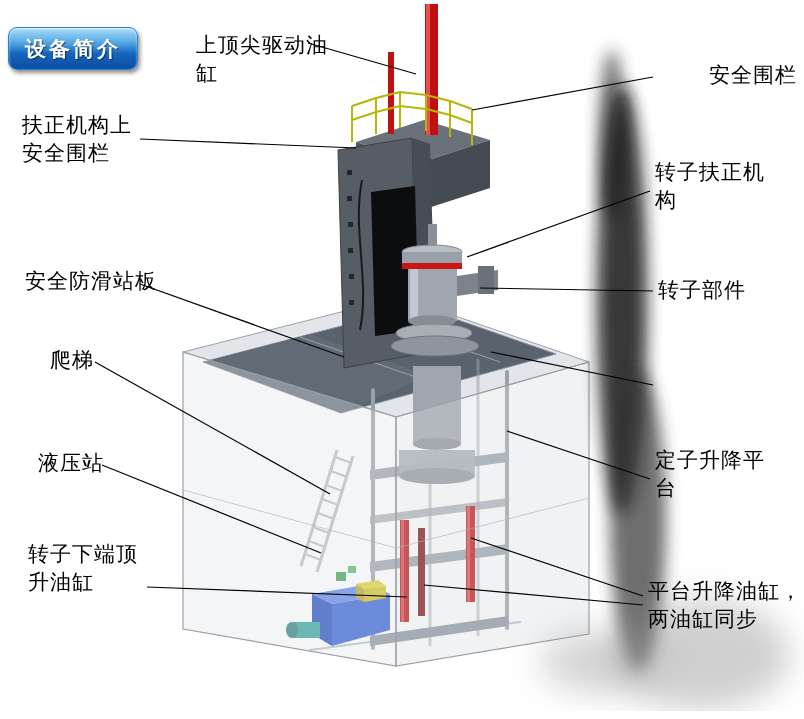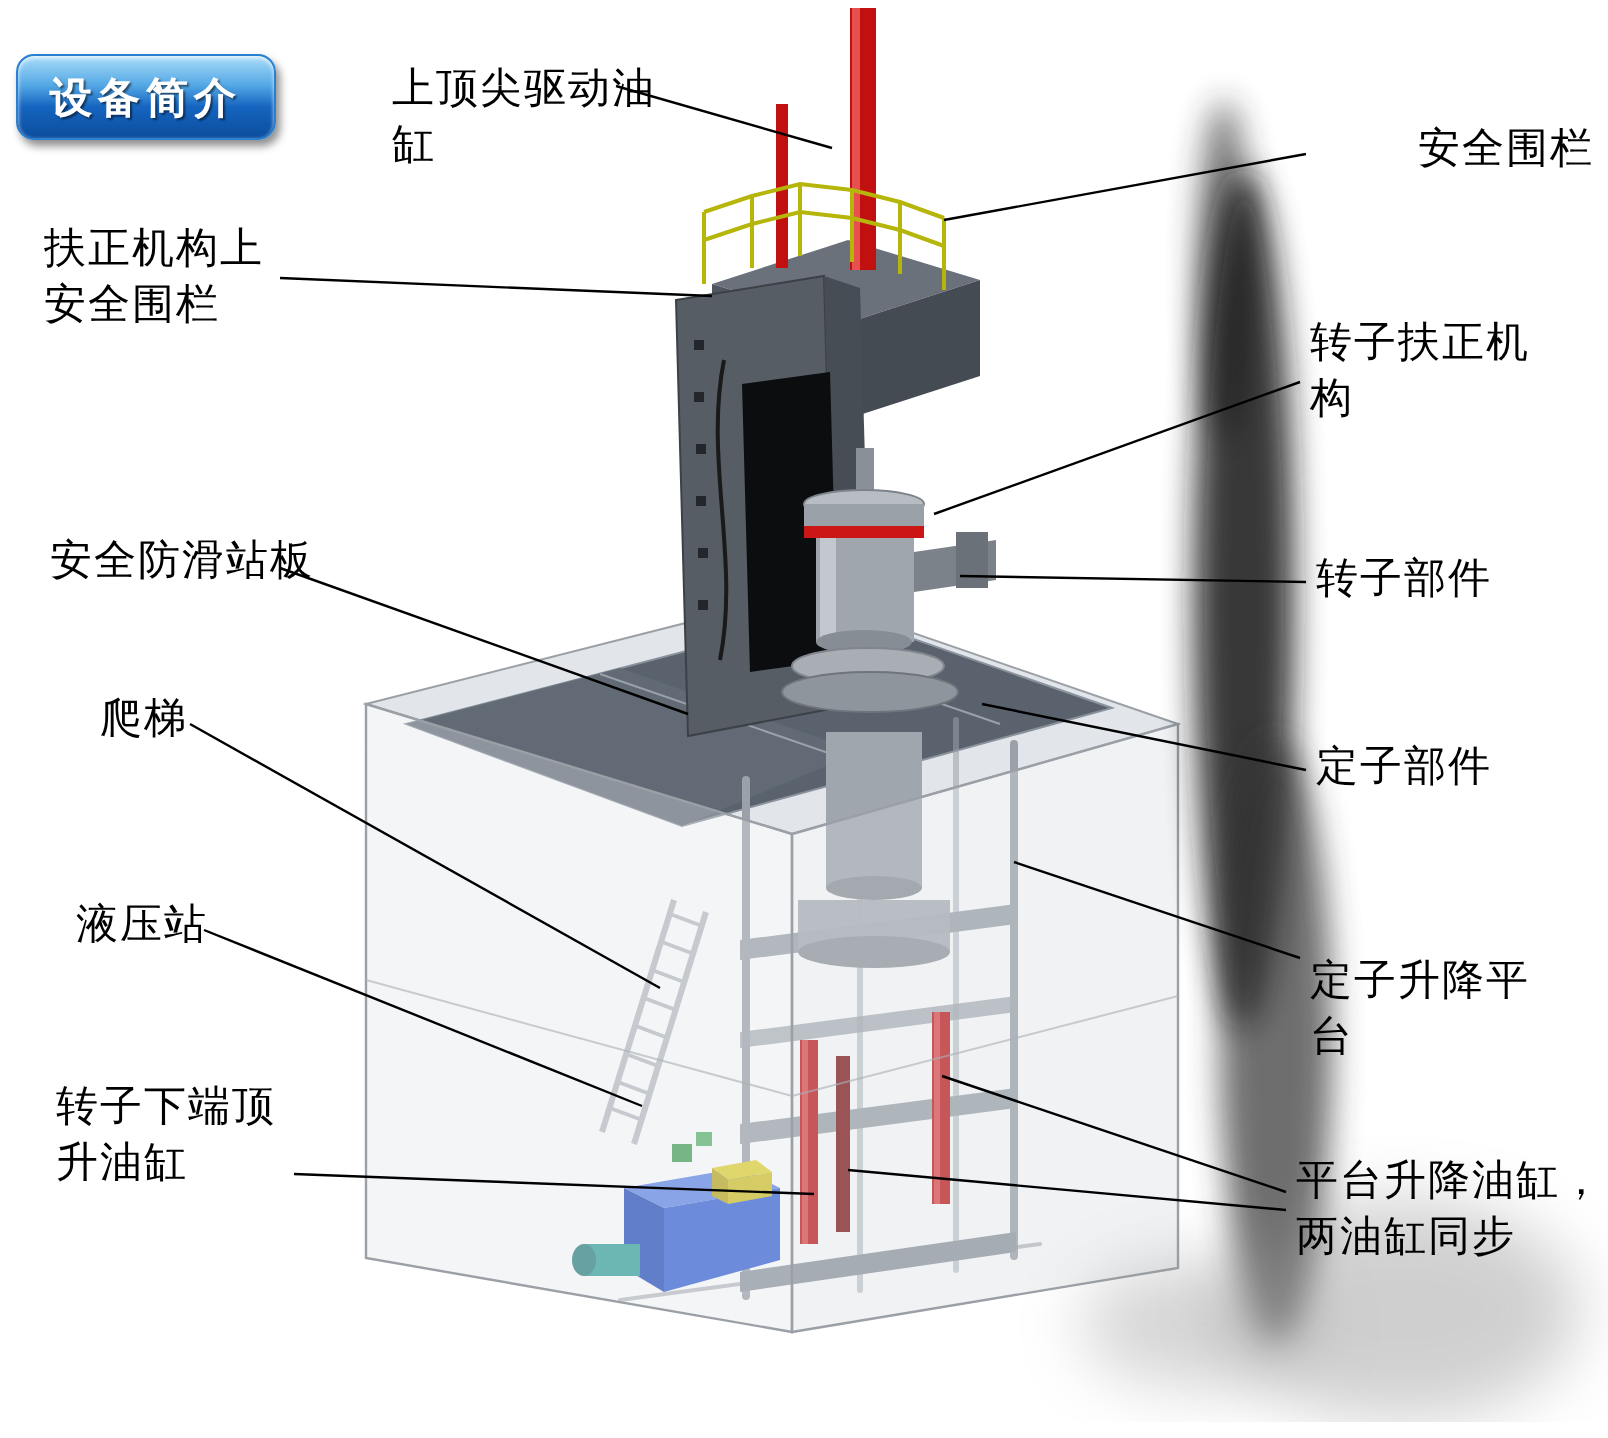--- a/index.html
+++ b/index.html
@@ -17,21 +17,21 @@
            white-space:pre-line;color:#000;}
   .c0{left:196px;top:31px;}
   .c1{left:662px;top:61px;margin-left:47px;}
   .c2{left:22px;top:111px;}
   .c3{left:655px;top:158px;}
   .c4{left:25px;top:267px;}
   .c5{left:658px;top:276px;}
   .c6{left:50px;top:346px;}
   .c7{left:658px;top:370px;}
   .c8{left:38px;top:449px;}
-  .c9{left:655px;top:446px;margin-top:31px;}
+  .c9{left:655px;top:446px;}
   .c10{left:28px;top:540px;}
   .c11{left:648px;top:577px;}
   .footer{position:absolute;left:0;right:0;top:686px;text-align:center;
           font-size:16px;color:#222;font-family:"Liberation Serif", serif;letter-spacing:1px;}
 </style>
 </head>
 <body>
 
 <div class="stage">
 
@@ -203,21 +203,20 @@
   <div class="callout c0">上顶尖驱动油
 缸</div>
   <div class="callout c1">安全围栏</div>
   <div class="callout c2">扶正机构上
 安全围栏</div>
   <div class="callout c3">转子扶正机
 构</div>
   <div class="callout c4">安全防滑站板</div>
   <div class="callout c5">转子部件</div>
   <div class="callout c6">爬梯</div>
-  <div class="callout c7">定子部件</div>
   <div class="callout c8">液压站</div>
   <div class="callout c9">定子升降平
 台</div>
   <div class="callout c10">转子下端顶
 升油缸</div>
   <div class="callout c11">平台升降油缸，
 两油缸同步</div>
 
 
 </div>

